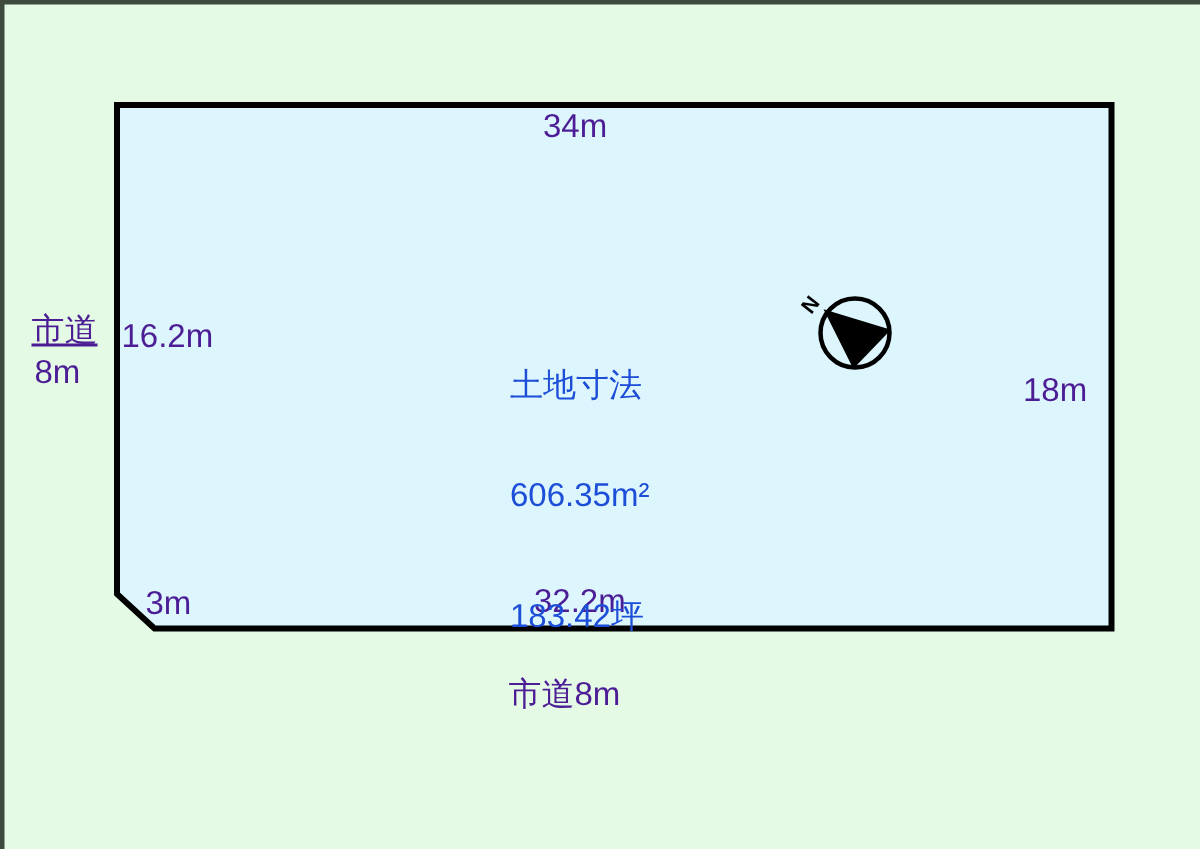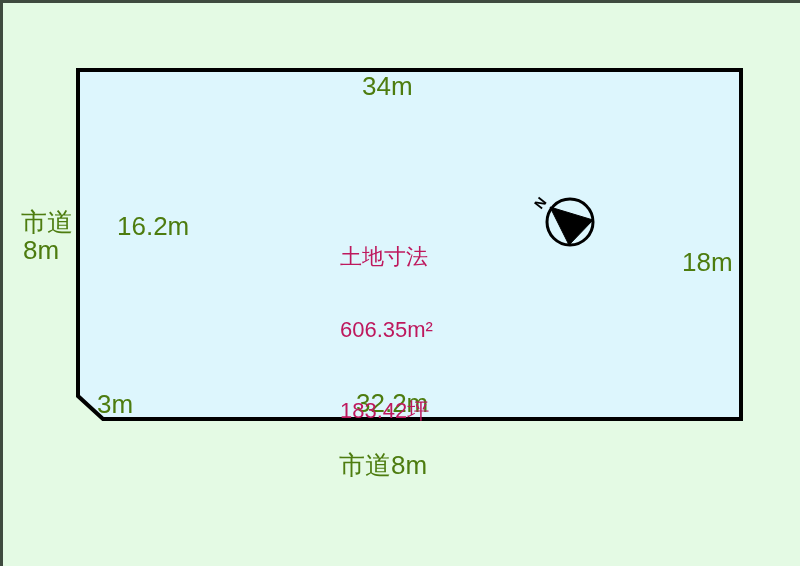--- a/index.html
+++ b/index.html
@@ -19,31 +19,31 @@
   #plot-svg {
     position: absolute;
     left: 0;
     top: 0;
     width: 800px;
     height: 566px;
     display: block;
   }
   .label {
     position: absolute;
-    font-size: 26px;
+    font-size: 22px;
     line-height: 1.18;
     white-space: pre;
-    color: #4d7c0f;
+    color: #4c1d95;
   }
   .info-block {
     position: absolute;
     font-size: 22px;
     line-height: 27px;
     white-space: pre;
-    color: #be185d;
+    color: #1d4ed8;
   }
 </style>
 </head>
 <body>
 
 <div id="canvas">
 
   <svg id="plot-svg" viewBox="0 0 800 566" xmlns="http://www.w3.org/2000/svg">
 
     <rect x="0" y="0" width="800" height="566" fill="#e4fae4"></rect>
@@ -55,24 +55,24 @@
 
     <g>
       <circle cx="570" cy="222" r="23" fill="#ddf6fd" stroke="#000000" stroke-width="3"></circle>
       <polygon points="550,207 593,220 569,245" fill="#000000" stroke="#000000" stroke-width="1"></polygon>
       <text transform="translate(544,206) rotate(-52)" text-anchor="middle" font-size="14" font-weight="bold" font-family="Liberation Sans, DejaVu Sans, sans-serif" fill="#000000">N</text>
     </g>
   </svg>
 
   <div class="label" style="left:362px; top:71px;">34m</div>
 
-  <div class="label" style="left:21px; top:207px;">市道</div>
+  <div class="label" style="left:21px; top:207px;text-decoration:underline;">市道</div>
   <div class="label" style="left:23px; top:235px;text-align:right;">8m</div>
 
-  <div class="label" style="left:81px; top:211px;padding-left:36px;">16.2m</div>
+  <div class="label" style="left:81px; top:211px;">16.2m</div>
 
   <div class="label" style="left:682px; top:247px;">18m</div>
 
   <div class="label" style="left:97px; top:389px;">3m</div>
 
   <div class="label" style="left:356px; top:388px;">32.2m</div>
 
   <div class="label" style="left:339px; top:450px;">市道8m</div>
 
   <div class="info-block" style="left:340px; top:189px;">

